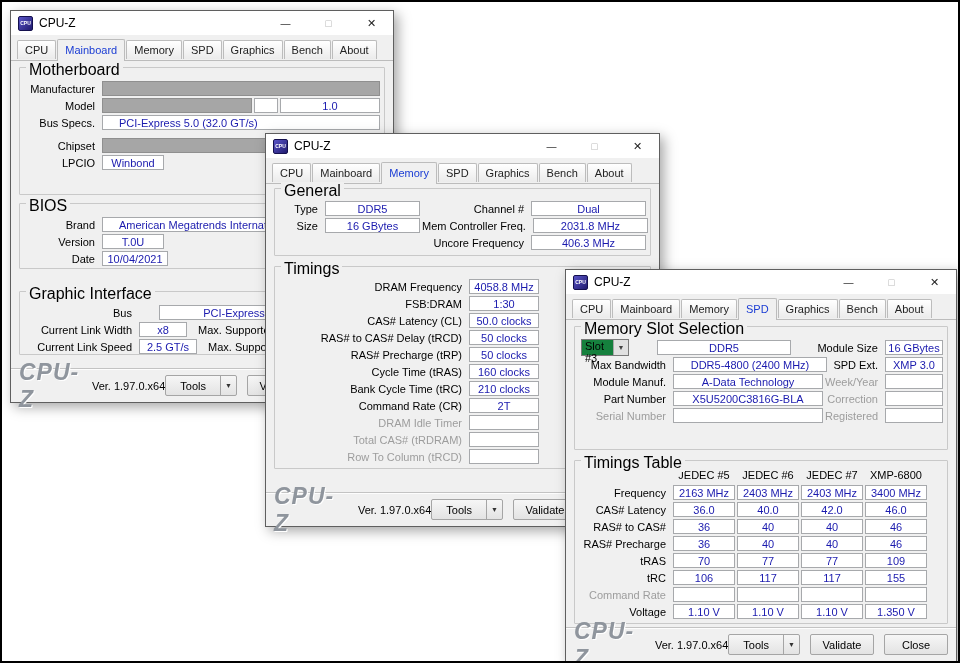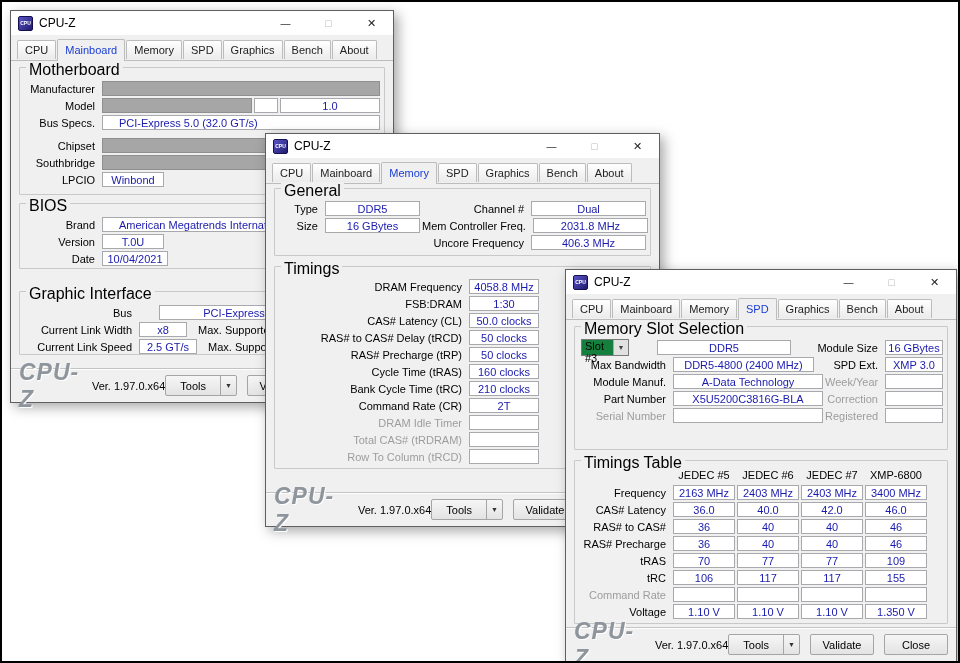--- a/index.html
+++ b/index.html
@@ -109,24 +109,20 @@
           </div>
           <div class="row">
             <div class="lbl" style="width:76px">Bus Specs.</div>
             <div class="fld left grow">PCI-Express 5.0 (32.0 GT/s)</div>
           </div>
           <div class="row" style="margin-top:8px">
             <div class="lbl" style="width:76px">Chipset</div>
             <div class="fld gray grow"></div>
           </div>
           <div class="row">
-            <div class="lbl" style="width:76px">Southbridge</div>
-            <div class="fld gray grow"></div>
-          </div>
-          <div class="row">
             <div class="lbl" style="width:76px">LPCIO</div>
             <div class="fld" style="width:62px">Winbond</div>
           </div>
         </div>
       </div>
 
       <div class="group" style="top:142px;height:66px">
         <div class="group-label">BIOS</div>
         <div style="padding:13px 4px 0 4px">
           <div class="row">
@@ -314,21 +310,21 @@
             <div class="combo" style="margin-left:2px">
               <span class="combo-text">Slot #3</span>
               <span class="combo-arrow">▼</span>
             </div>
             <div class="fld" style="width:134px;margin-left:26px">DDR5</div>
             <div class="lbl" style="flex:1">Module Size</div>
             <div class="fld" style="width:58px">16 GBytes</div>
           </div>
           <div class="row">
             <div class="lbl" style="width:92px">Max Bandwidth</div>
-            <div class="fld" style="width:141px">DDR5-4800 (2400 MHz)</div>
+            <div class="fld" style="width:154px">DDR5-4800 (2400 MHz)</div>
             <div class="lbl" style="flex:1">SPD Ext.</div>
             <div class="fld" style="width:58px">XMP 3.0</div>
           </div>
           <div class="row">
             <div class="lbl" style="width:92px">Module Manuf.</div>
             <div class="fld" style="width:150px">A-Data Technology</div>
             <div class="lbl dis" style="flex:1">Week/Year</div>
             <div class="fld" style="width:58px"></div>
           </div>
           <div class="row">

